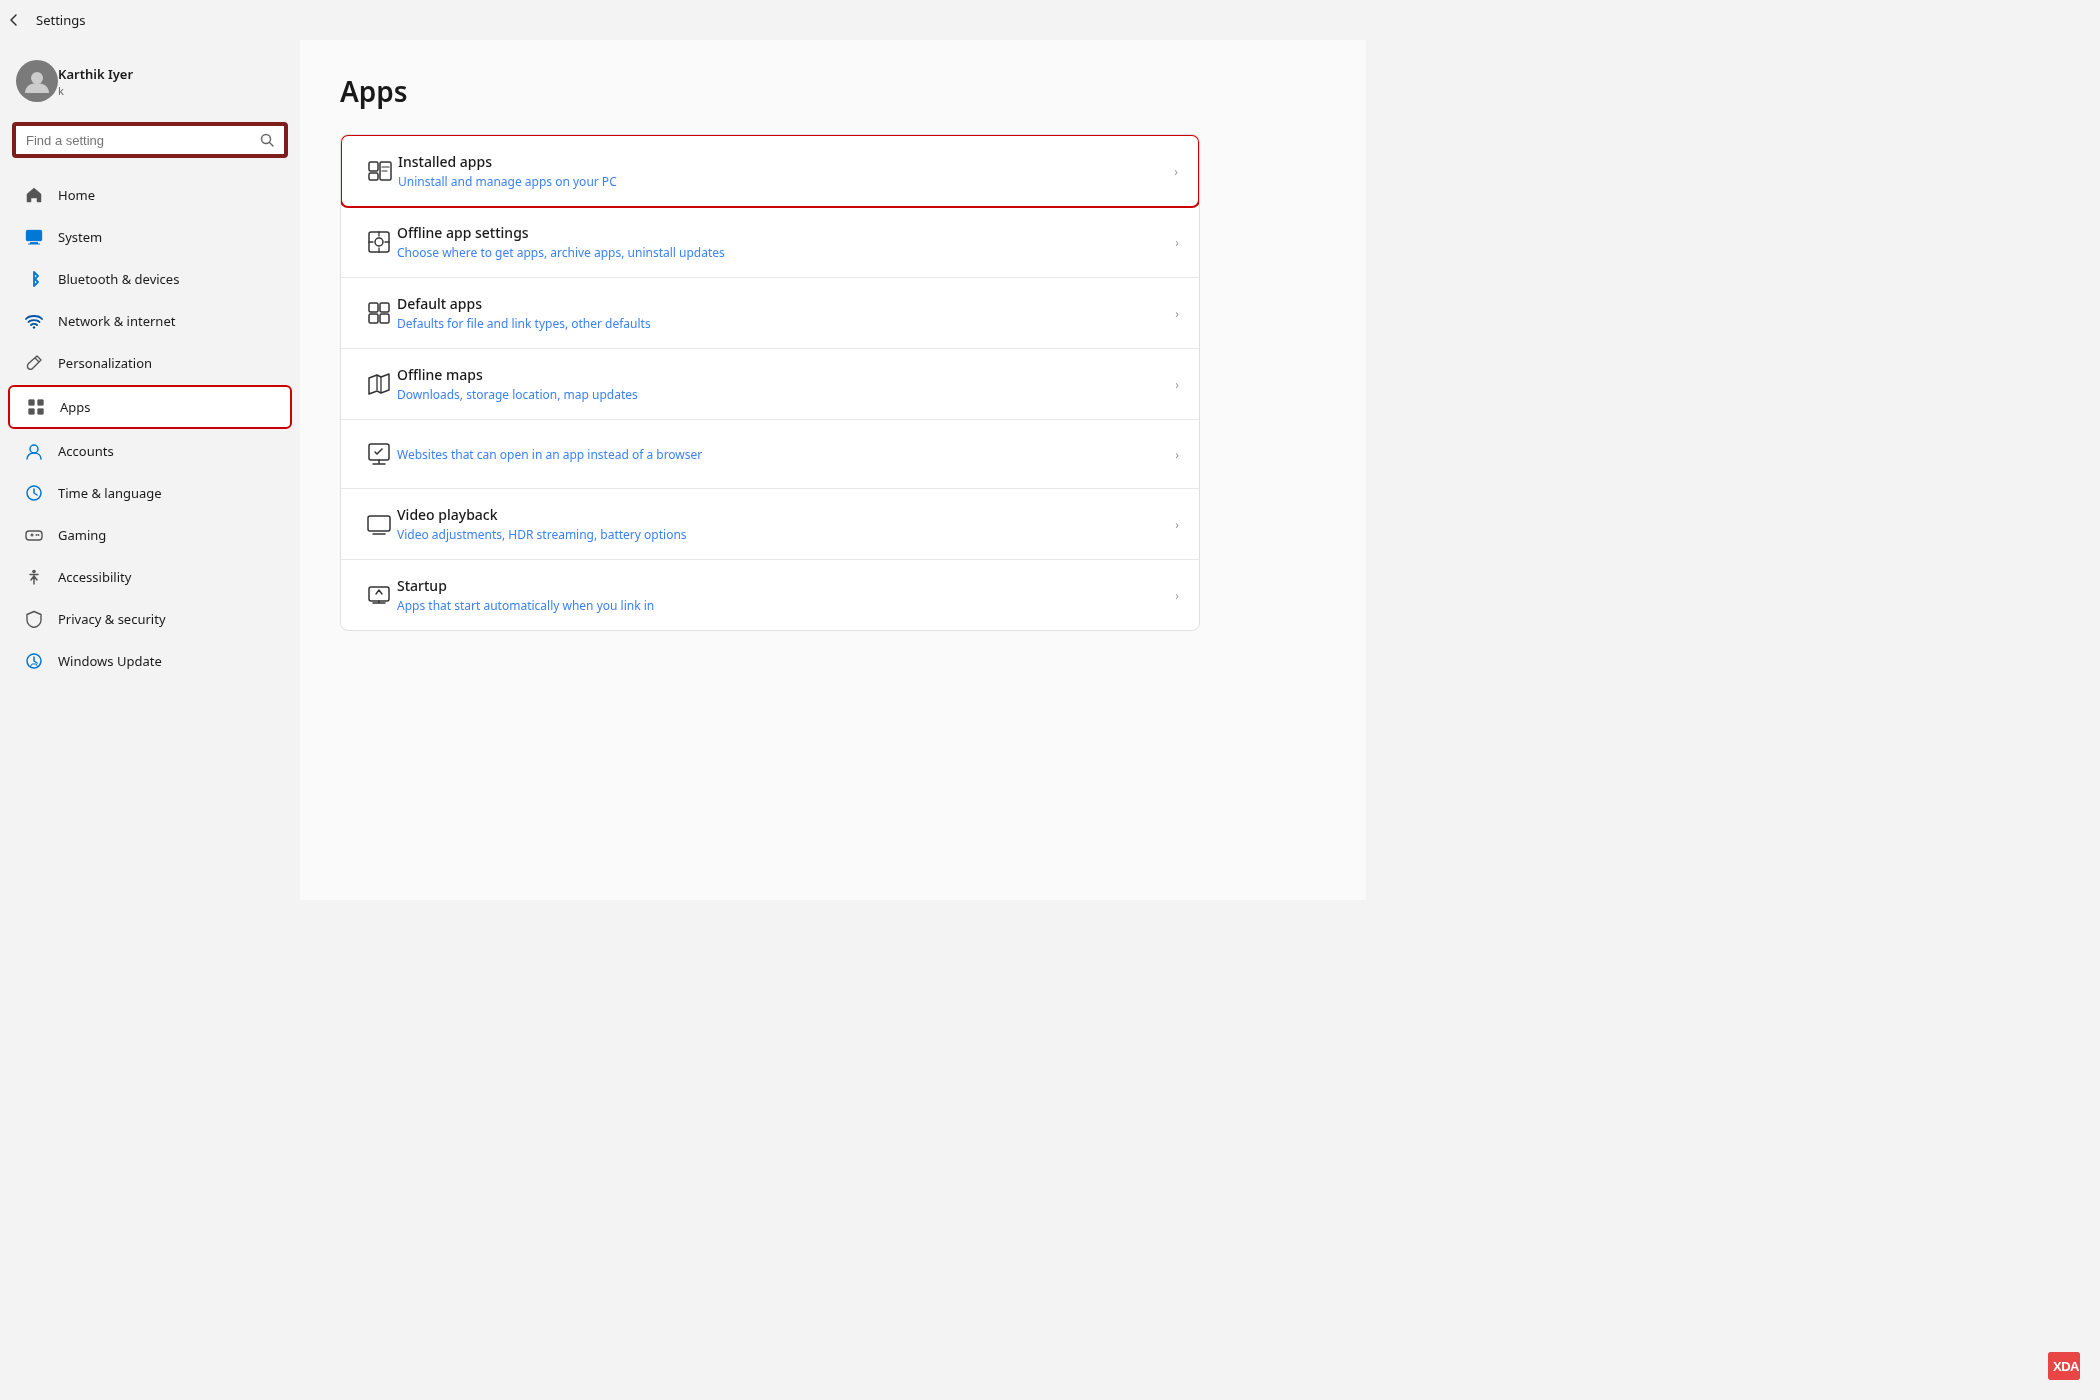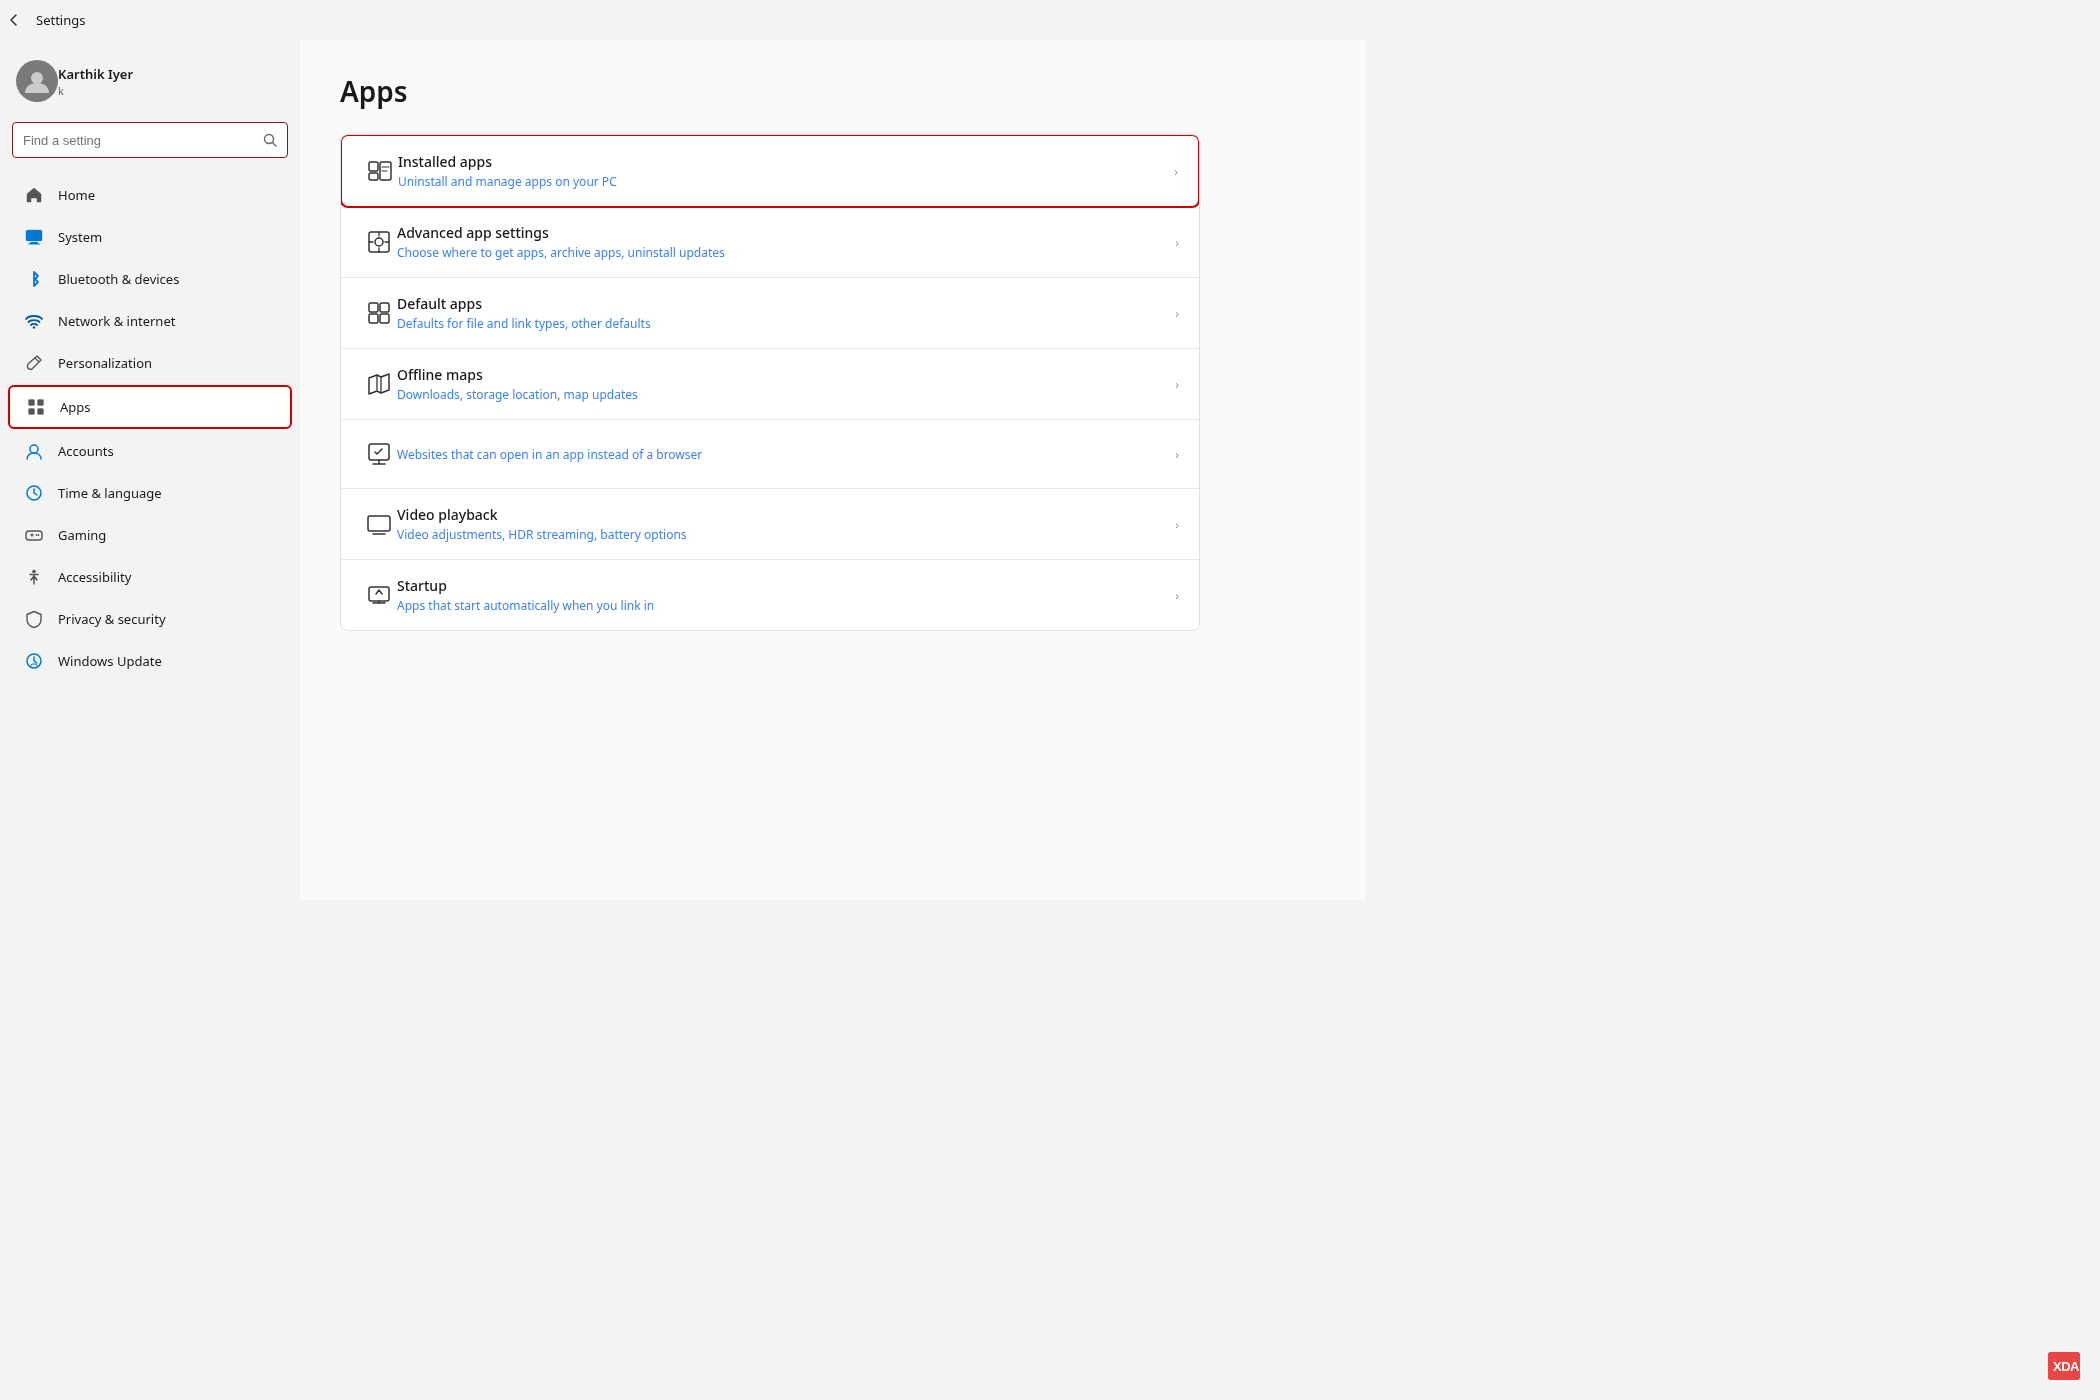--- a/index.html
+++ b/index.html
@@ -89,21 +89,21 @@
     }
 
     
     .search-container {
       padding: 0 12px 16px 12px;
     }
     .search-box {
       width: 100%;
       height: 36px;
       background: white;
-      border: 1px solid #7f1d1d;
+      border: 4px solid #7f1d1d;
       border-radius: 4px;
       display: flex;
       align-items: center;
       padding: 0 10px;
       gap: 8px;
       cursor: text;
     }
     .search-box input {
       flex: 1;
       border: none;
@@ -430,21 +430,21 @@
 
       <div class="settings-item">
         <div class="settings-item-icon">
           <svg width="28" height="28" viewBox="0 0 28 28" fill="none">
             <rect x="4" y="4" width="20" height="20" rx="2" stroke="#333" stroke-width="1.5" fill="none"></rect>
             <circle cx="14" cy="14" r="4" stroke="#333" stroke-width="1.5" fill="none"></circle>
             <path d="M14 8V4M14 24V20M20 14H24M4 14H8" stroke="#333" stroke-width="1.3" stroke-linecap="round"></path>
           </svg>
         </div>
         <div class="settings-item-text">
-          <div class="settings-item-title">Advanced app settings</div>
+          <div class="settings-item-title">Offline app settings</div>
           <div class="settings-item-desc">Choose where to get apps, archive apps, uninstall updates</div>
         </div>
         <span class="settings-item-chevron">›</span>
       </div>
 
       <div class="settings-item">
         <div class="settings-item-icon">
           <svg width="28" height="28" viewBox="0 0 28 28" fill="none">
             <rect x="4" y="4" width="9" height="9" rx="1.5" stroke="#333" stroke-width="1.5" fill="none"></rect>
             <rect x="15" y="4" width="9" height="9" rx="1.5" stroke="#333" stroke-width="1.5" fill="none"></rect>

